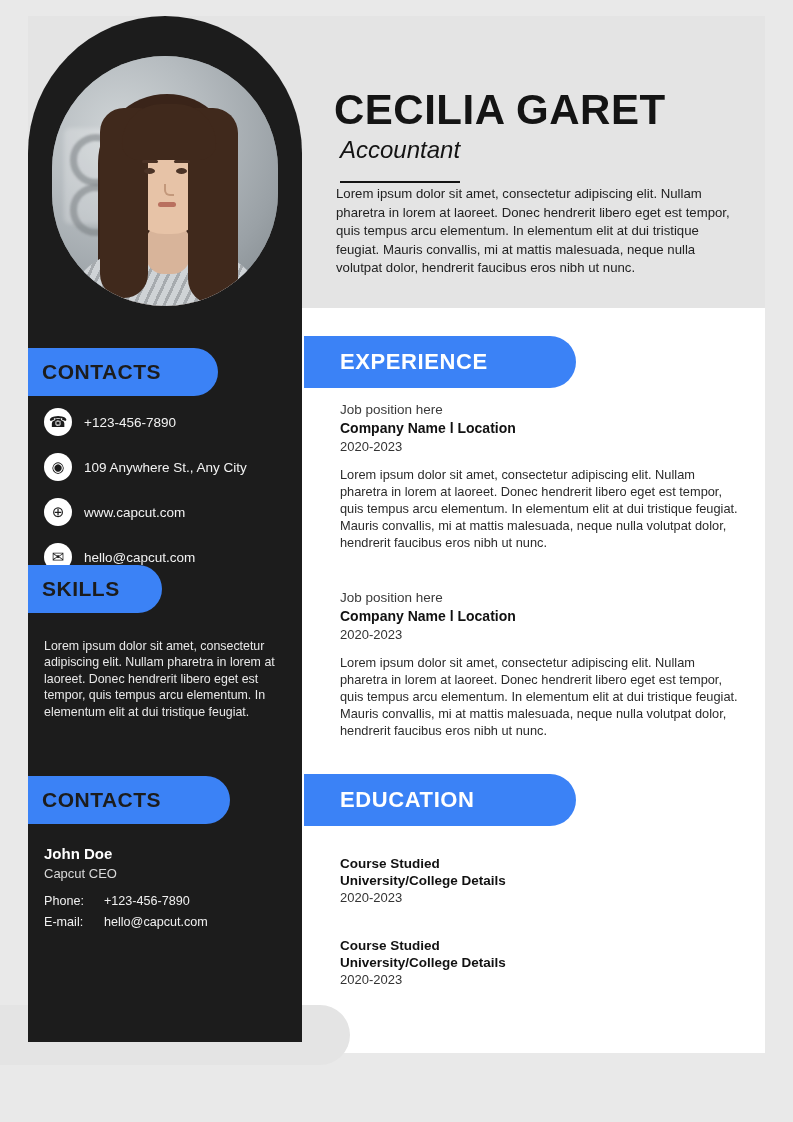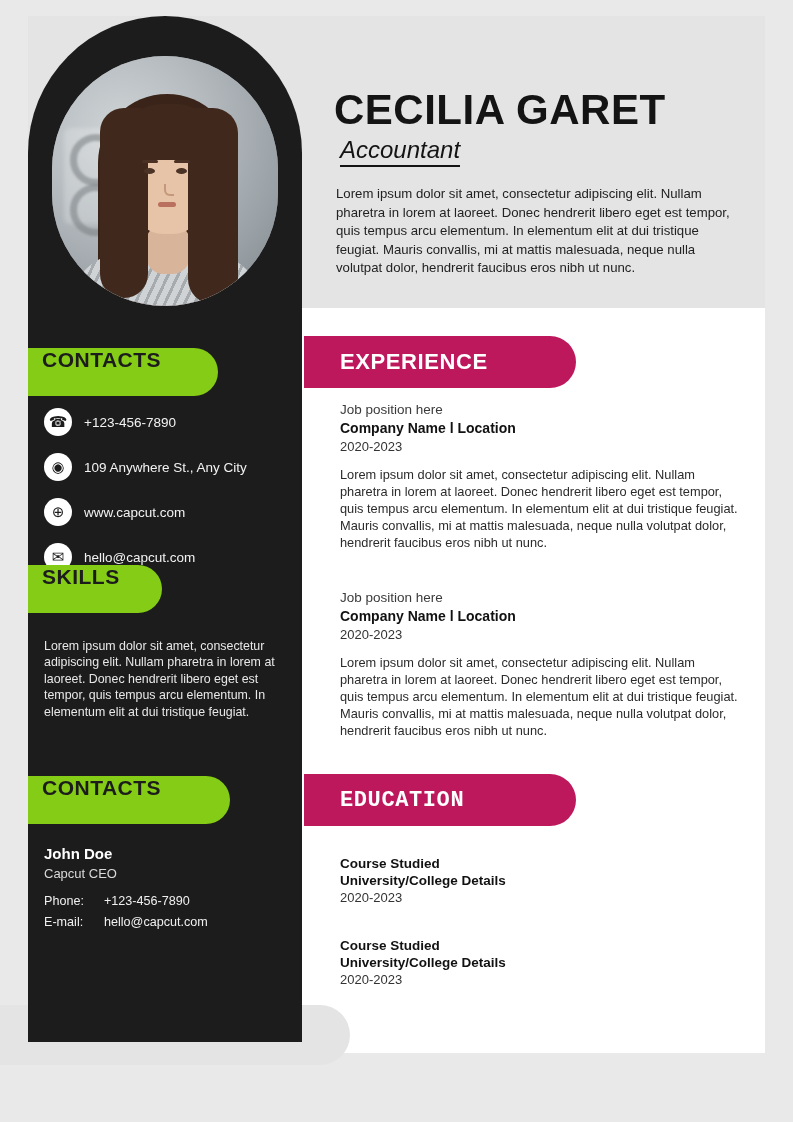--- a/index.html
+++ b/index.html
@@ -196,37 +196,37 @@
     left: 112px; top: 128px;
     width: 8px; height: 10px;
     border-left: 2px solid rgba(160,110,80,0.5);
     border-bottom: 2px solid rgba(160,110,80,0.5);
     border-radius: 0 0 0 6px;
   }
 
   
   .pill-light {
     position: absolute;
-    background: #84cc16;
+    background: #3b82f6;
     height: 48px;
     border-top-right-radius: 24px;
     border-bottom-right-radius: 24px;
     display: flex;
-    align-items: flex-start;
+    align-items: center;
     padding-left: 14px;
   }
   .pill-light .pill-text {
     font-size: 21px;
     font-weight: bold;
     letter-spacing: 0.5px;
     color: #1c1c1c;
   }
   .pill-dark {
     position: absolute;
-    background: #be185d;
+    background: #3b82f6;
     height: 52px;
     border-top-right-radius: 26px;
     border-bottom-right-radius: 26px;
     display: flex;
     align-items: center;
     padding-left: 36px;
   }
   .pill-dark .pill-text {
     font-size: 22px;
     font-weight: bold;
@@ -246,21 +246,21 @@
     white-space: nowrap;
   }
   .role {
     position: absolute;
     left: 340px;
     top: 136px;
     font-size: 24px;
     font-style: italic;
     color: #141414;
     border-bottom: 2px solid #141414;
-    padding-bottom: 1px;
+    padding-bottom: 17px;
   }
   .summary {
     position: absolute;
     left: 336px;
     top: 185px;
     width: 402px;
     font-size: 13.2px;
     line-height: 18.5px;
     color: #222;
   }
@@ -473,21 +473,21 @@
     <div class="job-desc">Lorem ipsum dolor sit amet, consectetur adipiscing elit. Nullam pharetra in lorem at laoreet. Donec hendrerit libero eget est tempor, quis tempus arcu elementum. In elementum elit at dui tristique feugiat. Mauris convallis, mi at mattis malesuada, neque nulla volutpat dolor, hendrerit faucibus eros nibh ut nunc.</div>
   </div>
 
   <div class="exp-block" style="top:590px;">
     <div class="job-pos">Job position here</div>
     <div class="job-company">Company Name l Location</div>
     <div class="job-date">2020-2023</div>
     <div class="job-desc">Lorem ipsum dolor sit amet, consectetur adipiscing elit. Nullam pharetra in lorem at laoreet. Donec hendrerit libero eget est tempor, quis tempus arcu elementum. In elementum elit at dui tristique feugiat. Mauris convallis, mi at mattis malesuada, neque nulla volutpat dolor, hendrerit faucibus eros nibh ut nunc.</div>
   </div>
 
-  <div class="pill-dark" style="left:304px; top:774px; width:236px;font-family:Liberation Mono, monospace;">
+  <div class="pill-dark" style="left:304px; top:774px; width:236px;">
     <span class="pill-text">EDUCATION</span>
   </div>
 
   <div class="edu-block" style="top:845px;">
     <div class="edu-course">Course Studied</div>
     <div class="edu-school">University/College Details</div>
     <div class="edu-date">2020-2023</div>
   </div>
 
   <div class="edu-block" style="top:927px;">

